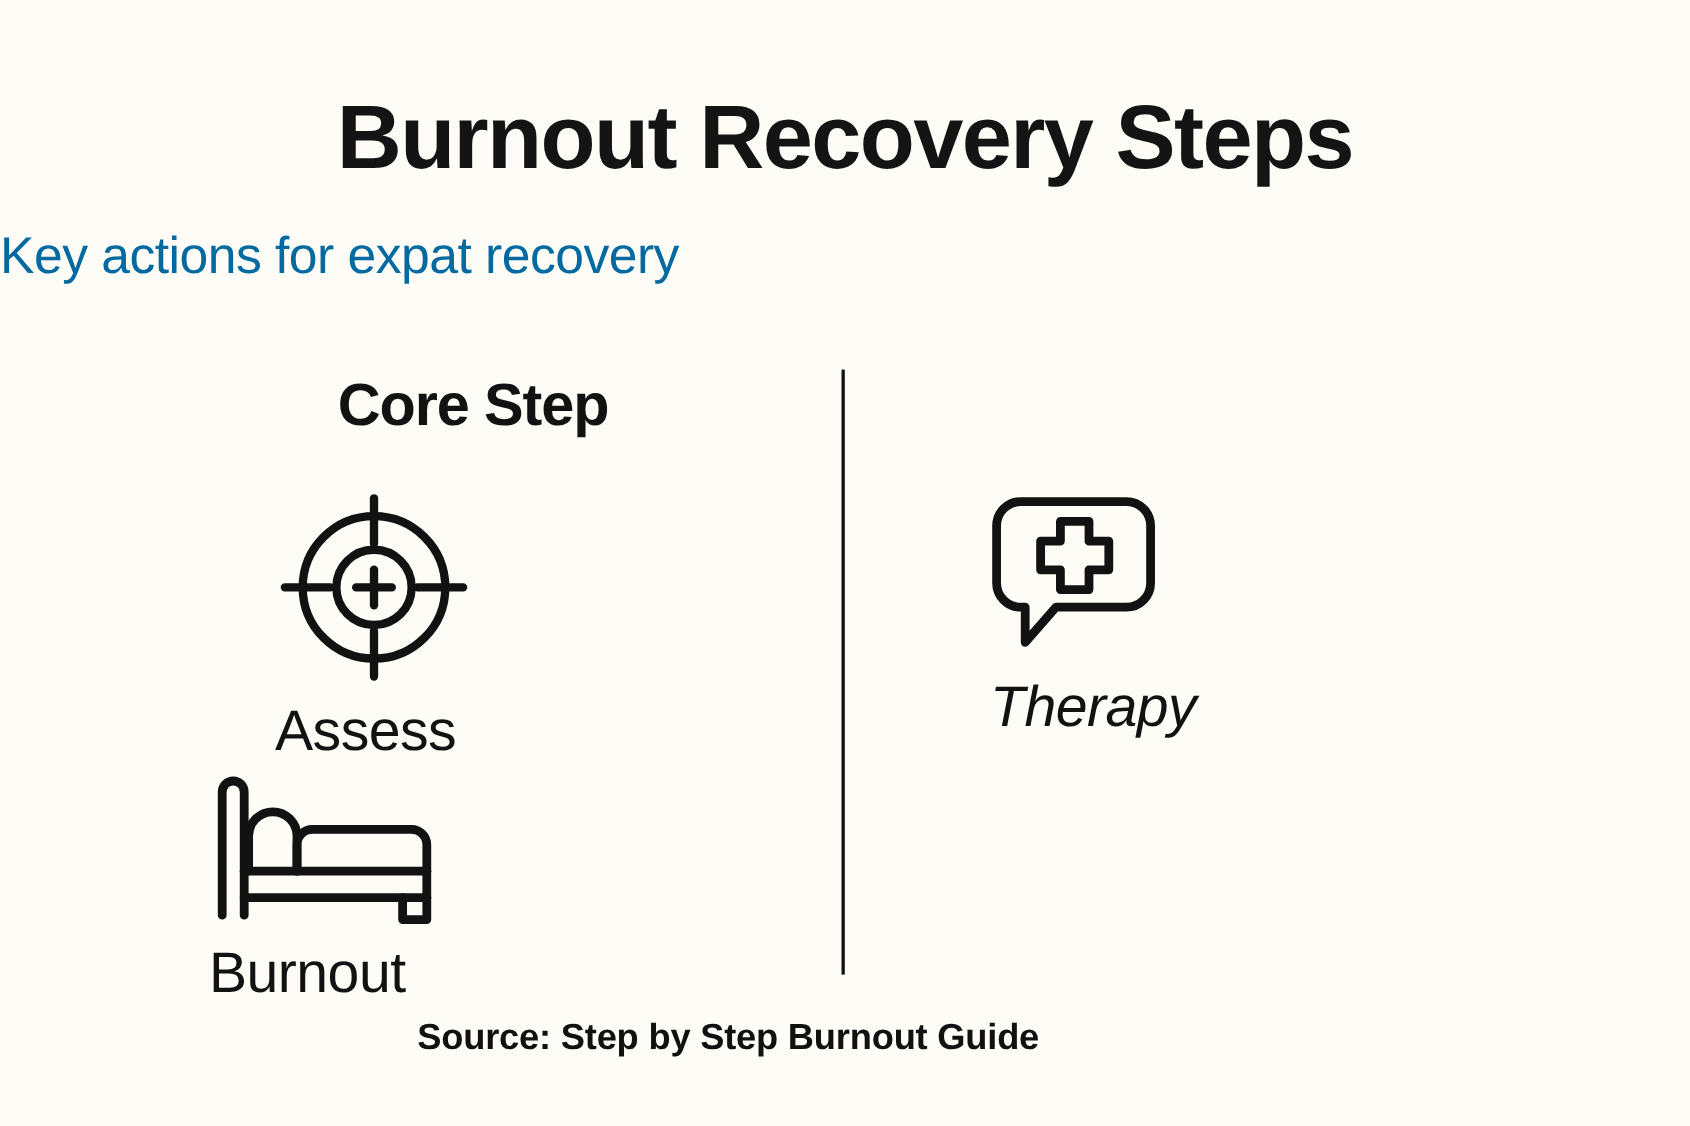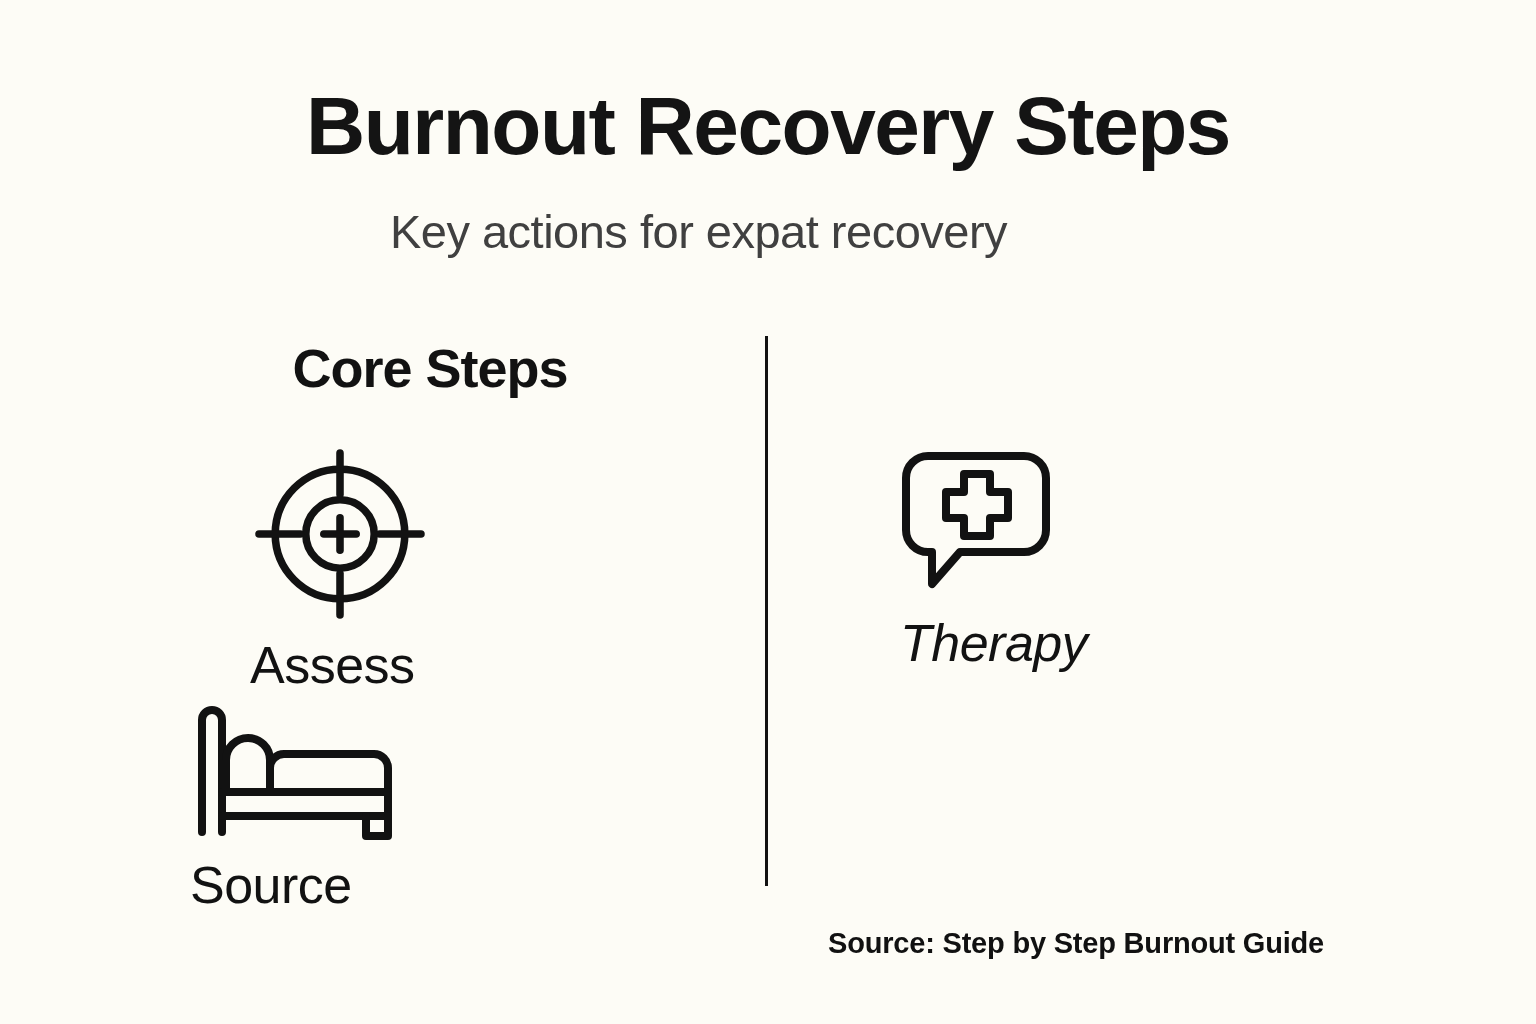--- a/index.html
+++ b/index.html
@@ -34,26 +34,25 @@
     line-height: 92px;
     font-weight: 700;
     letter-spacing: -1.5px;
     color: #141414;
   }
   .subtitle {
     position: absolute;
     left: 0;
     top: 203px;
     width: 1397px;
-    text-align: center;
     font-size: 47px;
     line-height: 58px;
     font-weight: 400;
     letter-spacing: -0.5px;
-    color: #404040;
+    color: #0369a1;
   }
 
   
   .col-head {
     position: absolute;
     font-size: 54px;
     line-height: 62px;
     font-weight: 700;
     letter-spacing: -1px;
     color: #121212;
@@ -104,40 +103,40 @@
   #item-selfcare        { left: 1118px; top: 628px; width: 270px; }
   #item-selfcare .icon  { margin: 0 auto; }
   #item-selfcare .label { margin-top: 8px; }
 
   
   .source {
     position: absolute;
     left: 0;
     top: 922px;
     width: 1324px;
-    text-align: right;
-    font-size: 29px;
+    text-align: center;
+    font-size: 33px;
     line-height: 42px;
     font-weight: 700;
     letter-spacing: -0.2px;
     color: #111111;
   }
 
   svg { display: block; }
 </style>
 </head>
 <body>
 
 <div class="canvas">
 
   <div class="title">Burnout Recovery Steps</div>
 
   <div class="subtitle">Key actions for expat recovery</div>
 
-  <div class="col-head left">Core Steps</div>
+  <div class="col-head left">Core Step</div>
 
 
   <div class="divider"></div>
 
   <div class="item" id="item-assess">
     <span class="icon">
       <svg width="180" height="180" viewBox="0 0 100 100" fill="none" stroke="#121212" stroke-width="4.2" stroke-linecap="round">
         <circle cx="50" cy="50" r="36"></circle>
         <circle cx="50" cy="50" r="19"></circle>
         <line x1="50" y1="5" x2="50" y2="28"></line>
@@ -162,21 +161,21 @@
         <path d="M40 46 L40 34 a7 7 0 0 1 7 -7 L92 27 a7 7 0 0 1 7 7 L99 46"></path>
 
         <line x1="16" y1="46" x2="99" y2="46"></line>
 
         <path d="M16 58 L99 58"></path>
         <line x1="99" y1="46" x2="99" y2="58"></line>
 
         <path d="M88 58 L88 68 L99 68 L99 58"></path>
       </svg>
     </span>
-    <span class="label">Source</span>
+    <span class="label">Burnout</span>
   </div>
 
   <div class="item" id="item-therapy">
     <span class="icon">
       <svg width="158" height="160" viewBox="0 0 79 80" fill="none" stroke="#121212" stroke-width="4" stroke-linecap="round" stroke-linejoin="round">
 
         <path d="M14 8 L62 8 a11 11 0 0 1 11 11 L73 45 a11 11 0 0 1 -11 11
                  L30 56 L16 72 L16 56 L14 56 a11 11 0 0 1 -11 -11 L3 19
                  a11 11 0 0 1 11 -11 Z"></path>
 

